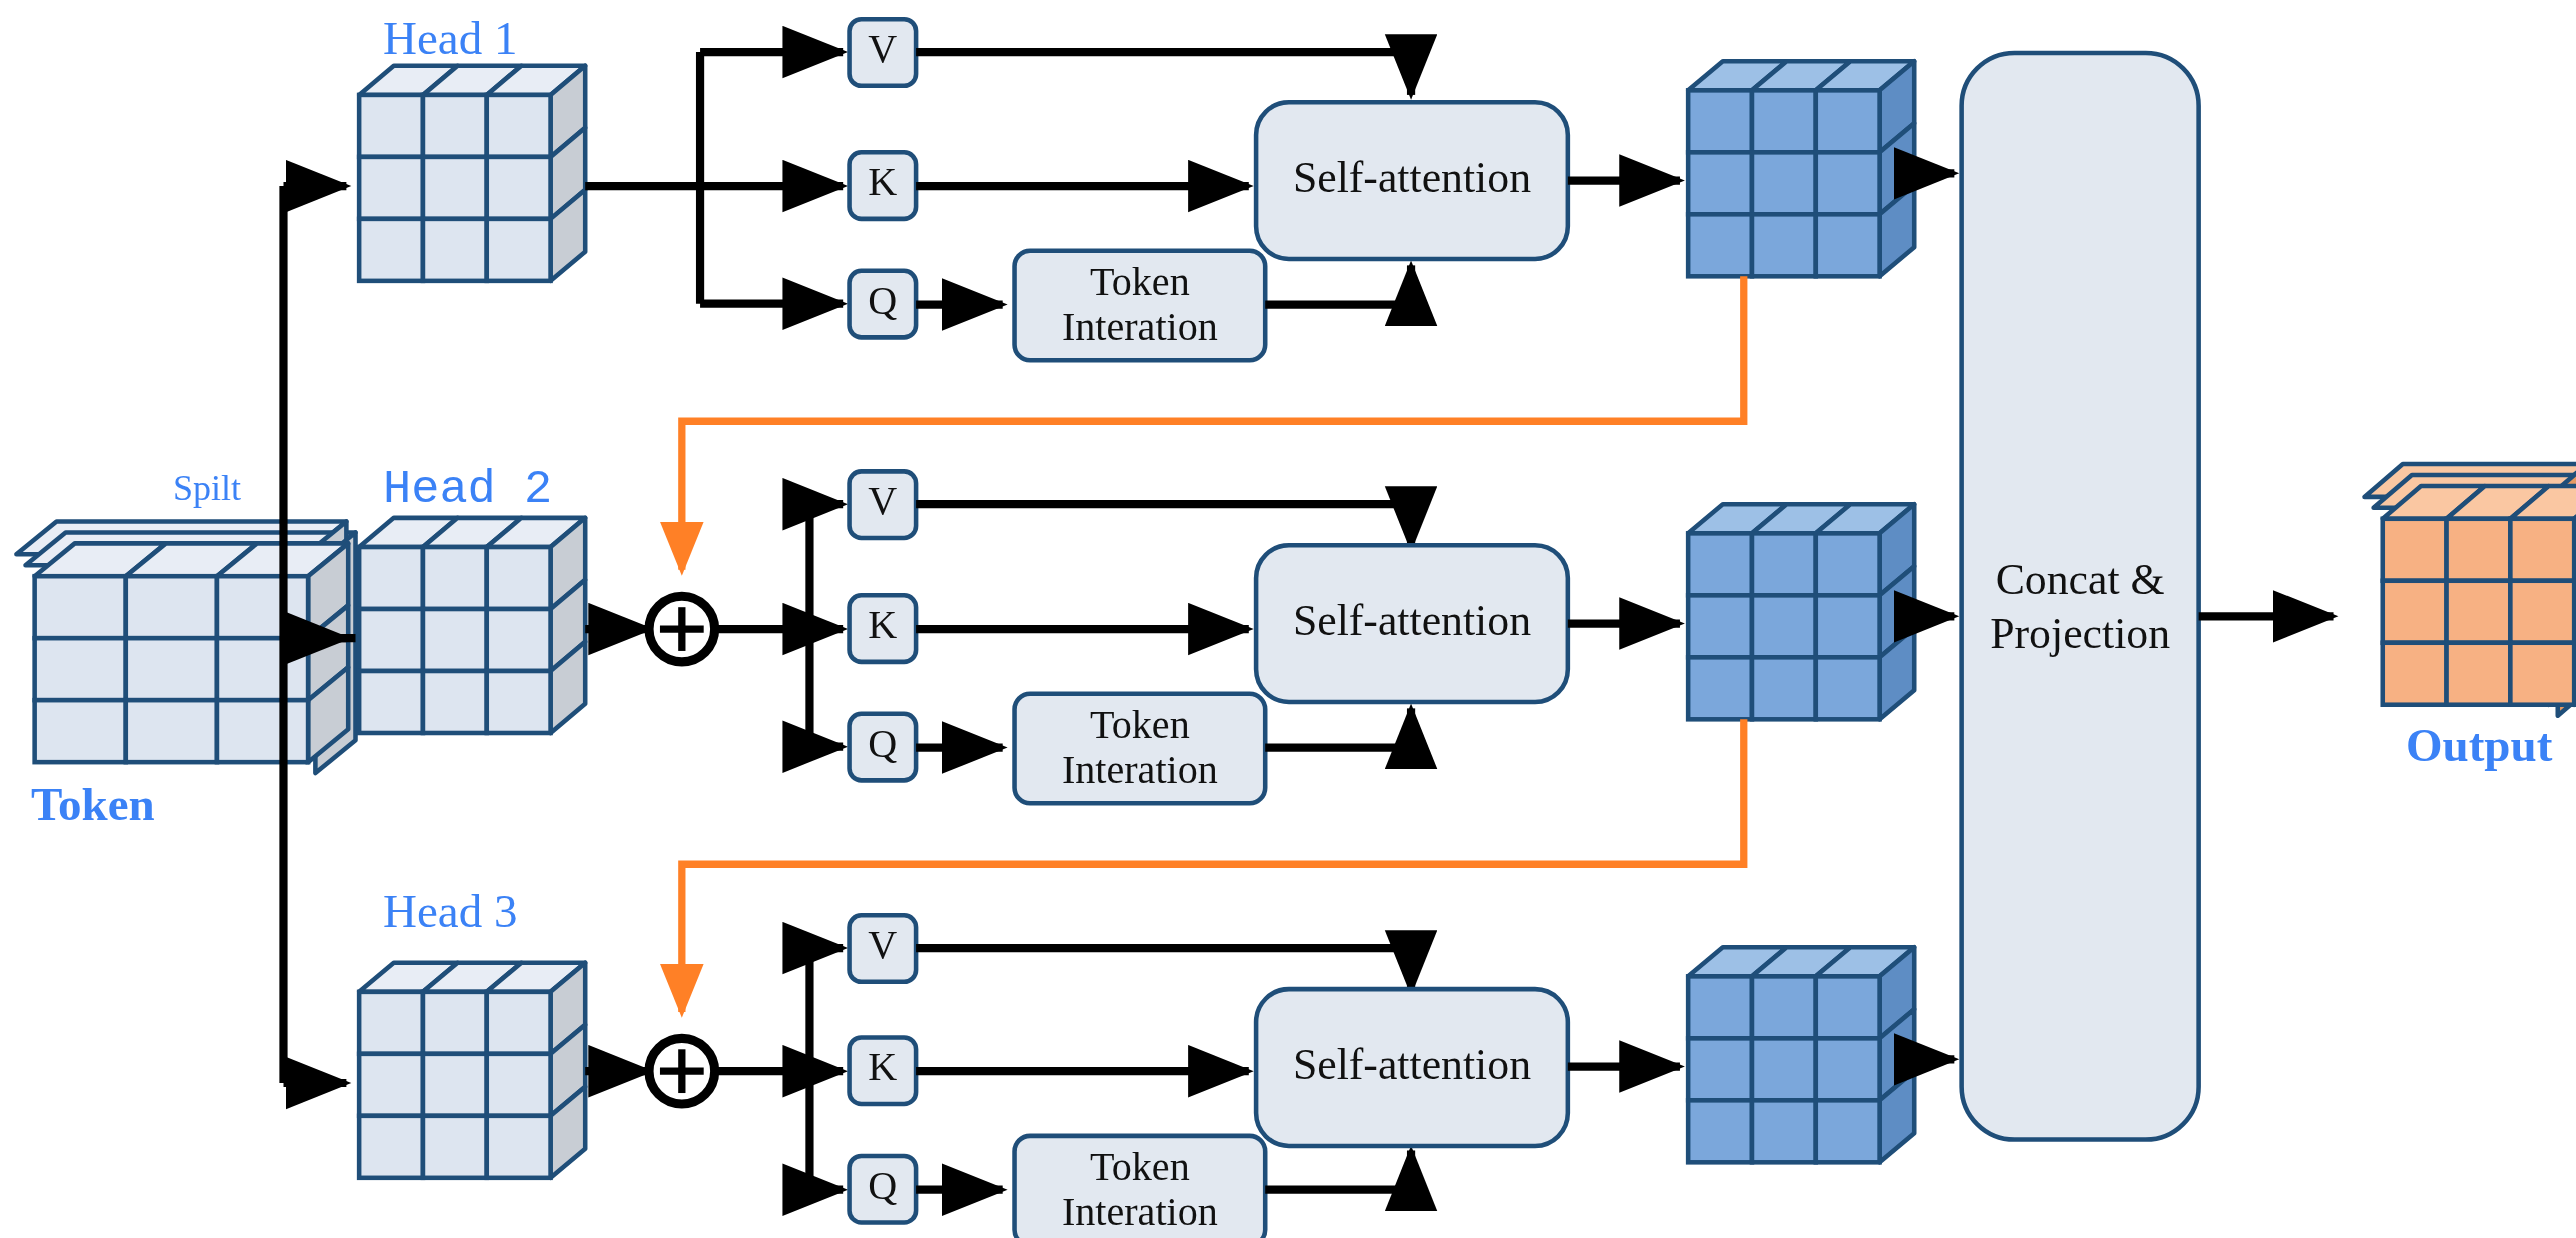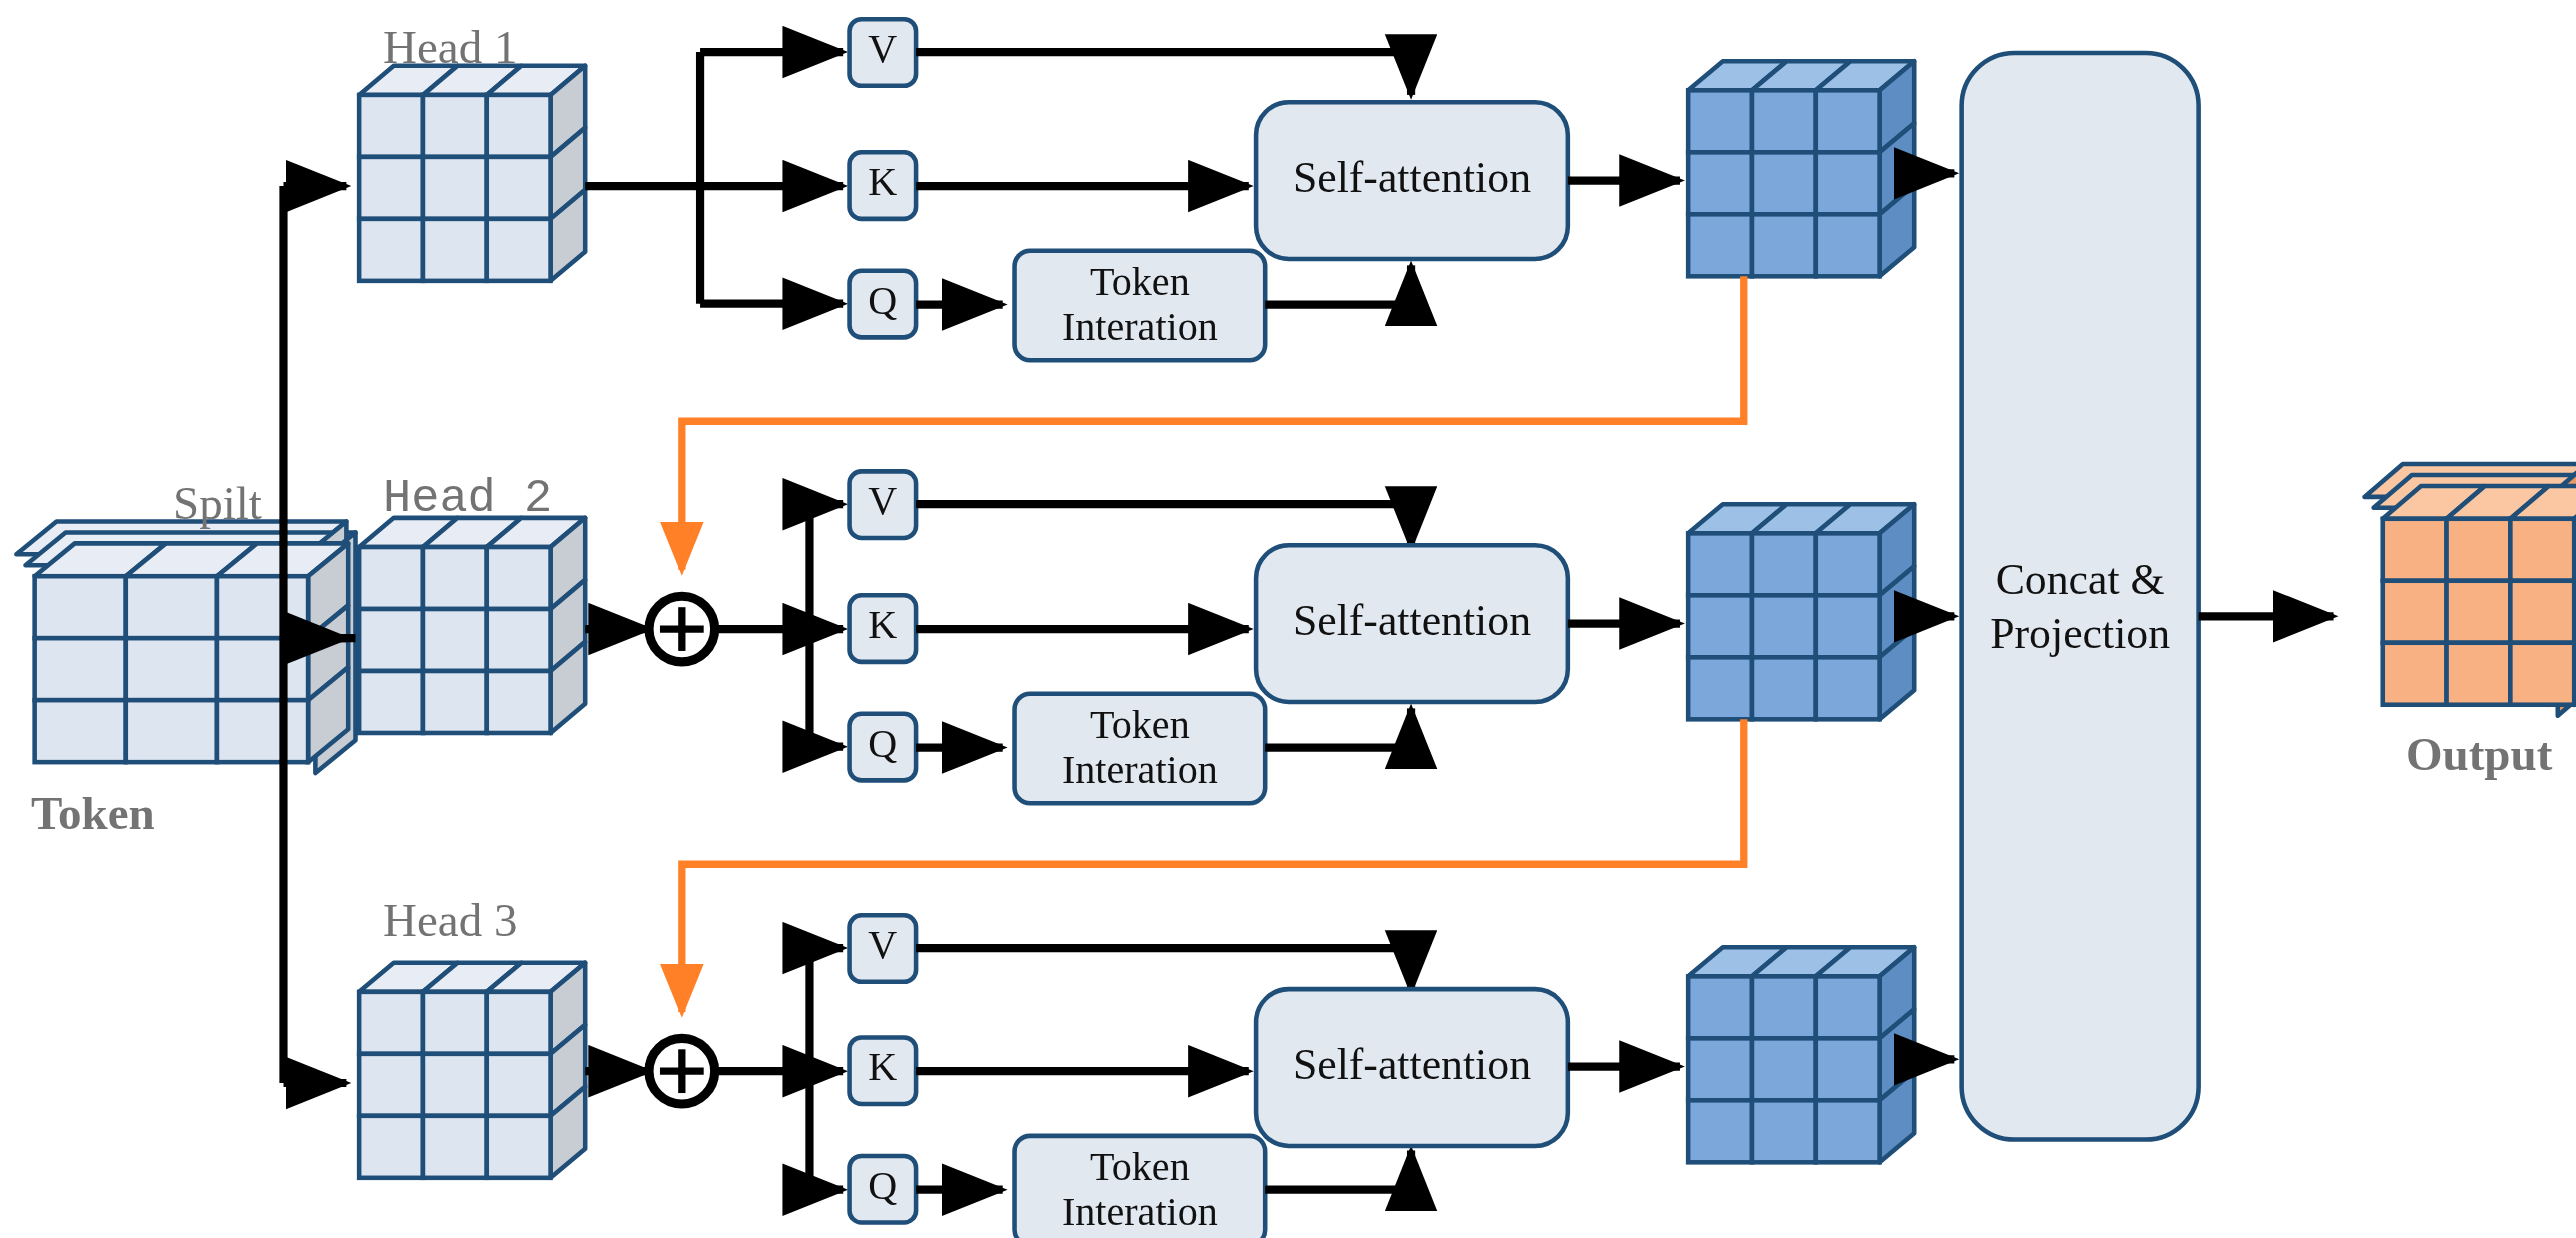--- a/index.html
+++ b/index.html
@@ -1,23 +1,23 @@
 <!DOCTYPE html>
 <html style="font-size:14.6px"><head>
 <meta charset="utf-8">
 <title>Multi-Head Token Interaction Attention Diagram</title>
 <style>
   html,body{margin:0;padding:0;background:#ffffff;}
   body{font-family:"Liberation Serif", serif;}
   #stage{position:relative;width:2576px;height:1239px;background:#fff;overflow:hidden;}
   svg.layer{position:absolute;left:0;top:0;width:2576px;height:1239px;}
-  .lbl{position:absolute;font-family:"Liberation Serif",serif;color:#737373;white-space:nowrap;margin-top:9px;}
+  .lbl{position:absolute;font-family:"Liberation Serif",serif;color:#3b82f6;white-space:nowrap;}
   .lbl-head{font-size:47px;}
   .lbl-io{font-size:47px;font-weight:bold;}
-  .lbl-spilt{font-size:47px;}
+  .lbl-spilt{font-size:36px;}
   .boxtext{font-family:"Liberation Serif",serif;fill:#111;}
 </style>
 </head>
 <body>
 
 <div id="stage">
 
   <svg class="layer" viewBox="0 0 2826 1359">
     <defs>
       <marker id="ah" markerWidth="9" markerHeight="9" refX="7.4" refY="3.2" orient="auto" markerUnits="strokeWidth">

